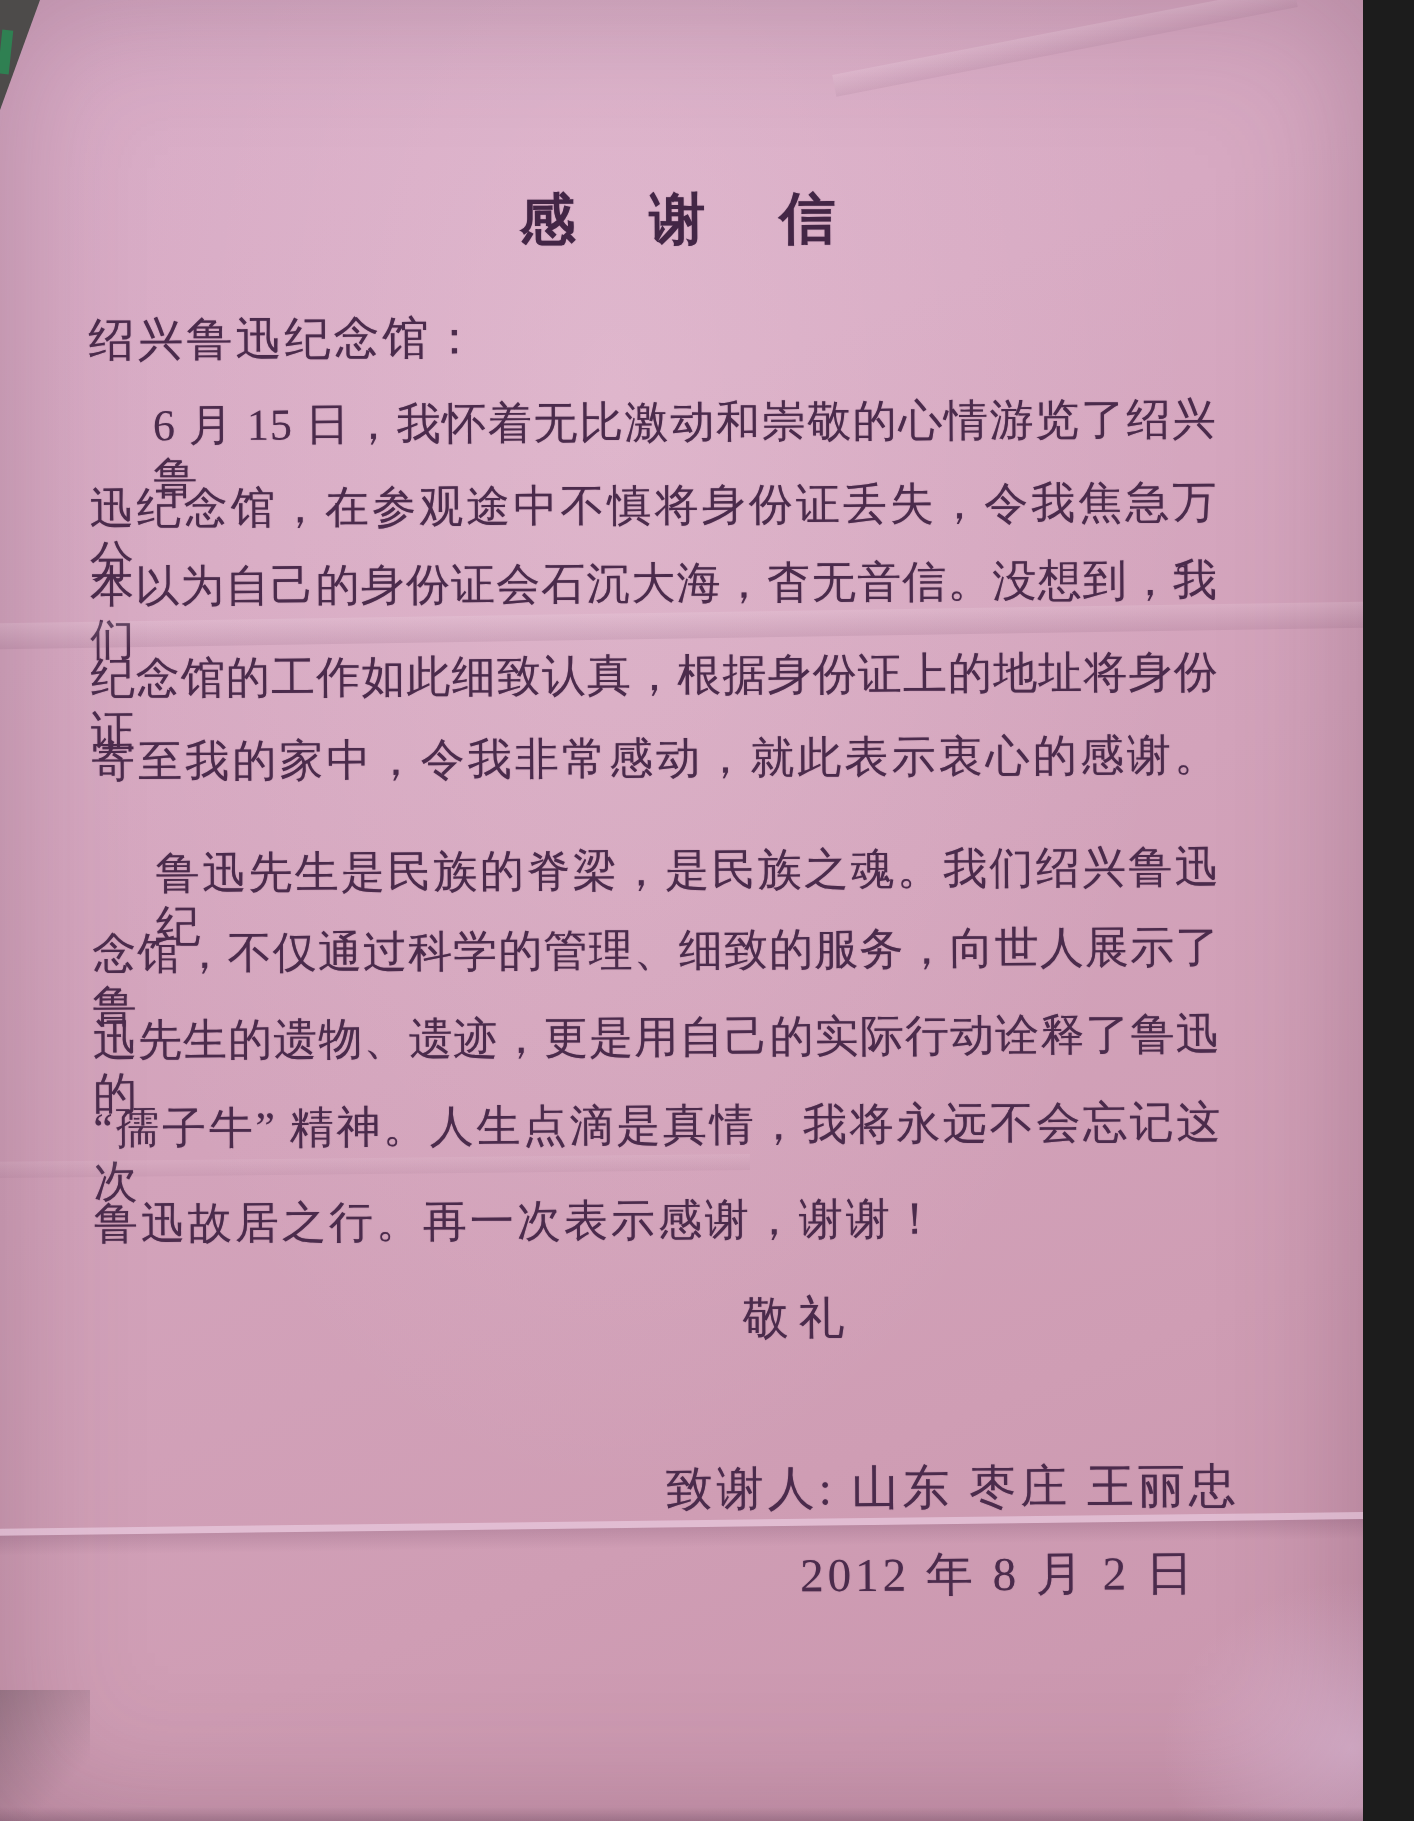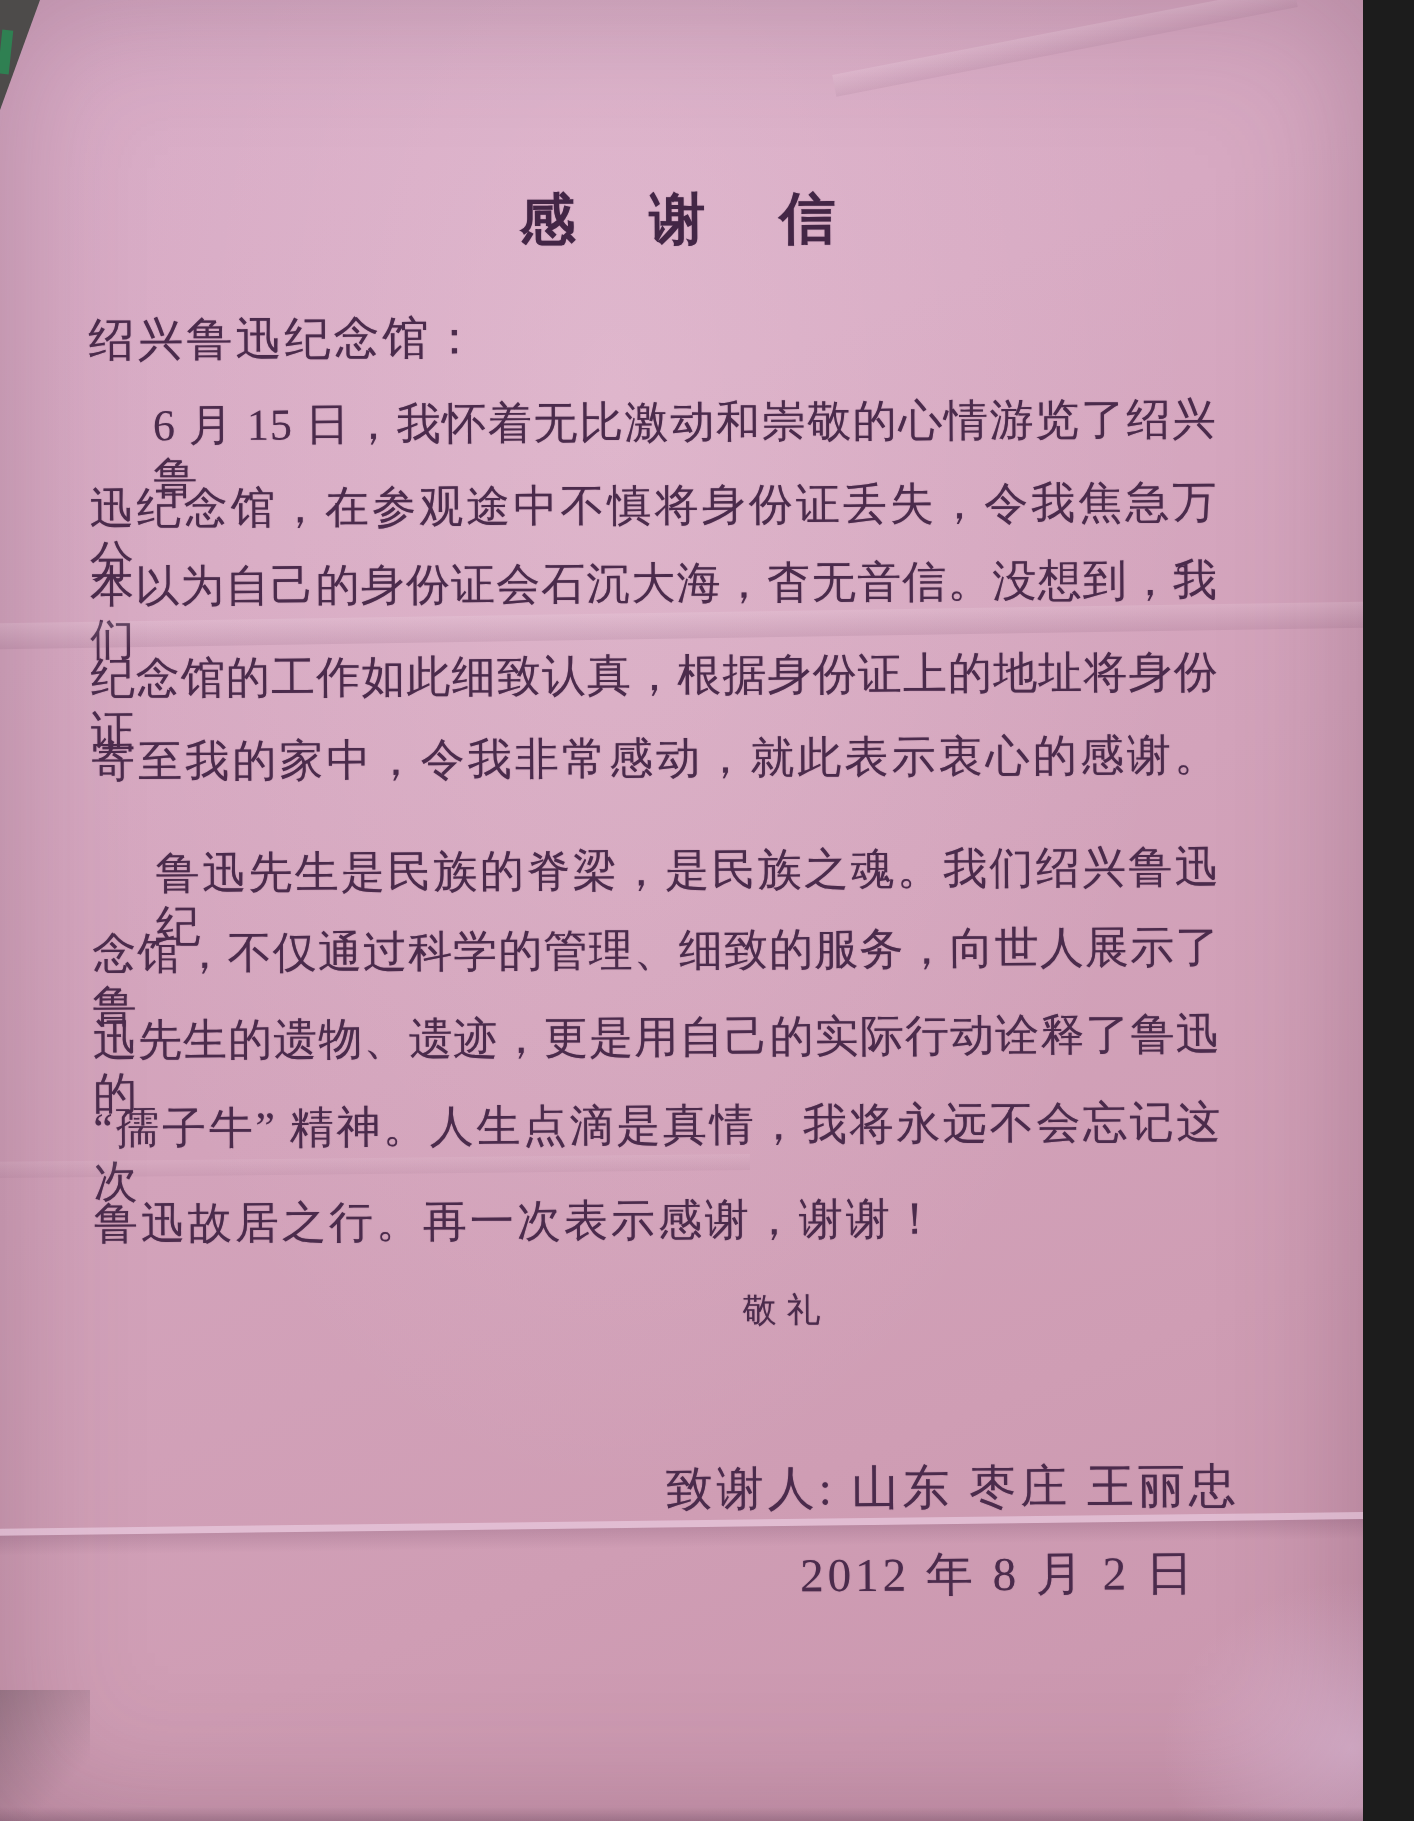--- a/index.html
+++ b/index.html
@@ -28,21 +28,21 @@
     position:absolute; left:92px; top:306px; font-size:46px; letter-spacing:3px;
   }
   .line{
     position:absolute; left:92px; width:1128px;
     font-size:44px; line-height:1.2;
     box-sizing:border-box;
   }
   .just{ text-align:justify; text-align-last:justify; letter-spacing:1px; }
   .tail{ text-align:left; letter-spacing:3px; }
   .indent{ padding-left:64px; }
-  .closing{ position:absolute; left:740px; top:1288px; font-size:34px; letter-spacing:10px; }
+  .closing{ position:absolute; left:740px; top:1288px; font-size:46px; letter-spacing:10px; }
   .signer{ position:absolute; left:662px; top:1458px; font-size:47px; letter-spacing:4px; }
   .dateline{ position:absolute; left:796px; top:1545px; font-size:47px; letter-spacing:4px; }
 
   
   .corner-tl{ position:absolute; left:0; top:0; width:40px; height:110px;
     background:#4d4b4a; clip-path:polygon(0 0, 100% 0, 0 100%); }
   .sliver-green{ position:absolute; left:0; top:30px; width:11px; height:44px;
     background:#2f8052; transform:rotate(6deg); }
   .crease-top-right{ position:absolute; left:830px; top:30px; width:470px; height:22px;
     transform:rotate(-11deg);

